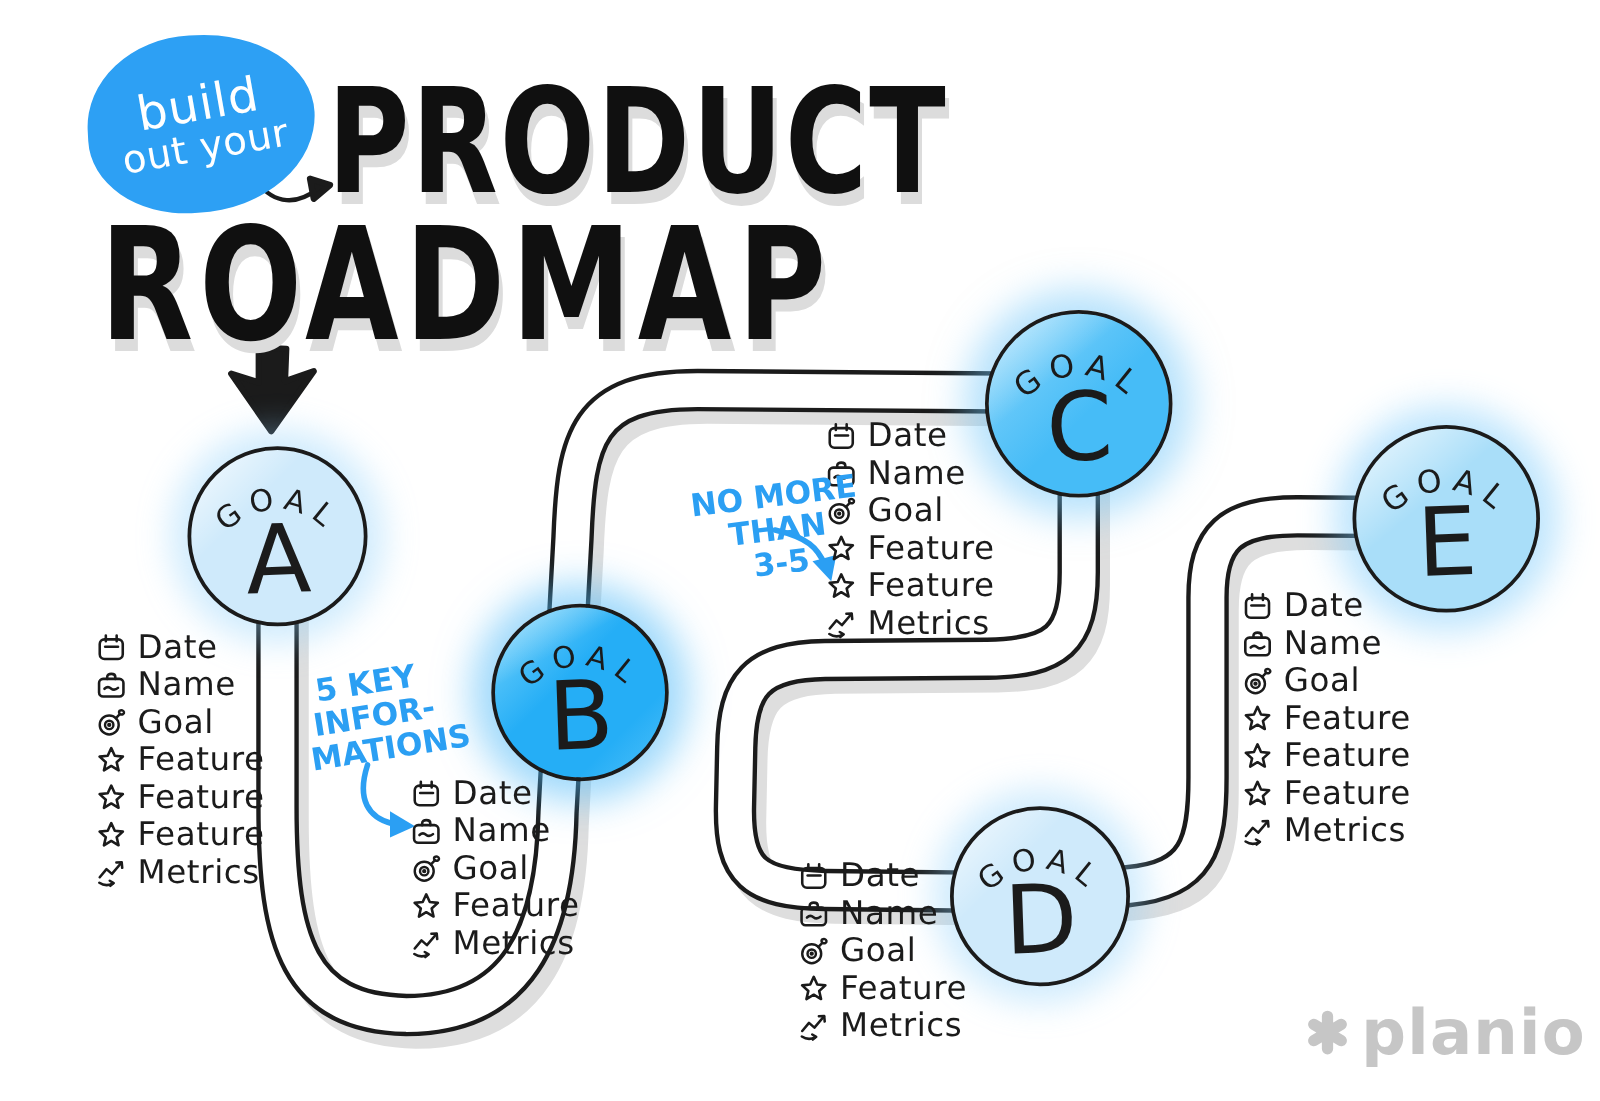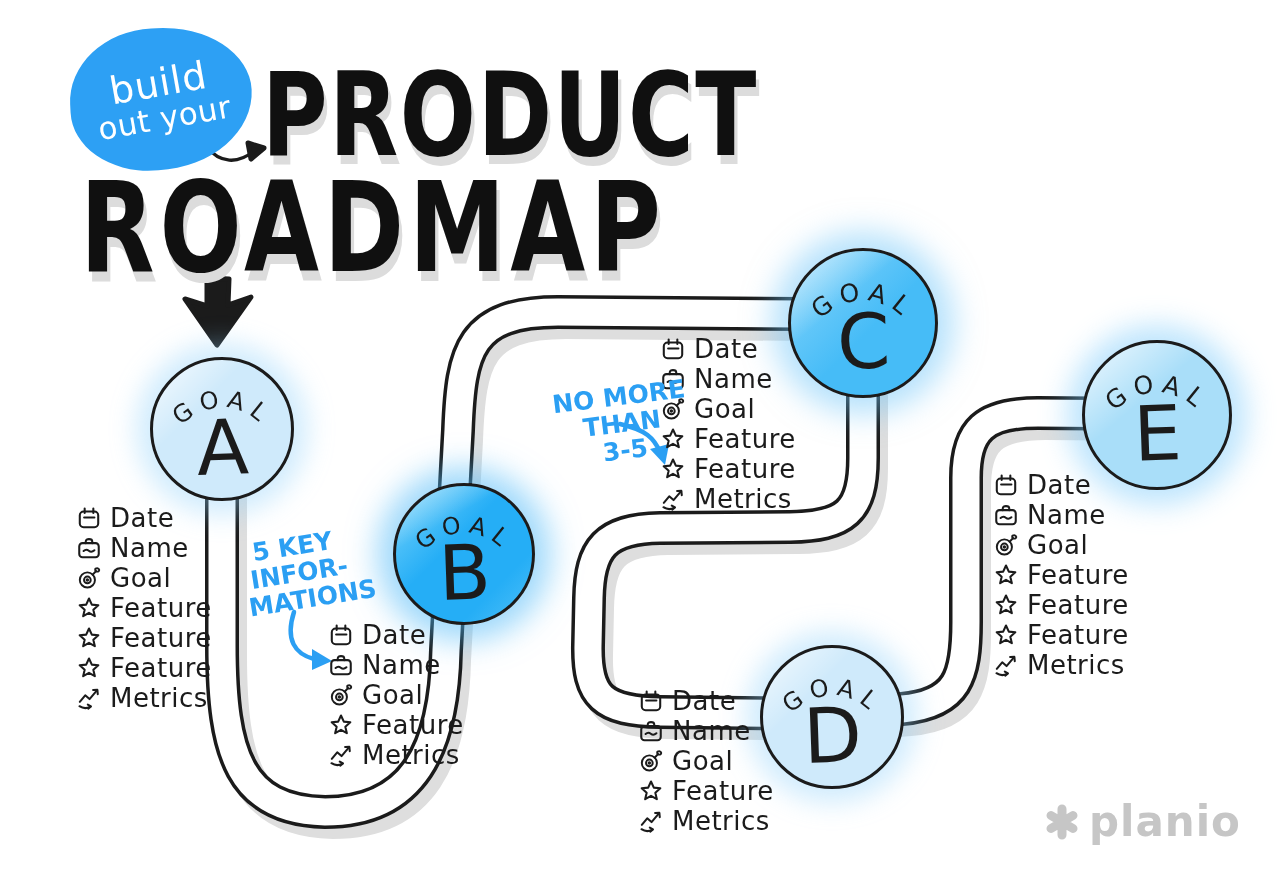--- a/index.html
+++ b/index.html
@@ -86,21 +86,21 @@
   
   .note{position:absolute;z-index:4;color:var(--accent_blue);font-weight:bold;
     font-size:25px;line-height:27px;white-space:nowrap;}
   #note-five{left:256px;top:530px;transform:rotate(-9deg);}
   #note-five .nl2{margin-left:-6px;}
   #note-five .nl3{margin-left:-12px;}
   #note-nomore{left:532px;top:383px;width:180px;text-align:center;transform:rotate(-7deg);}
   
   .logo{position:absolute;left:1042px;top:801px;z-index:2;display:flex;align-items:center;gap:7px;}
   .logo-star svg{width:40px;height:40px;display:block;}
-  .logo-text{font-size:42px;font-weight:bold;color:var(--logo_gray);letter-spacing:1px;line-height:1;}
+  .logo-text{font-size:50px;font-weight:bold;color:var(--logo_gray);letter-spacing:1px;line-height:1;}
 </style>
 </head>
 <body>
 
 <div id="canvas">
 
   <svg id="scene" width="1280" height="881" viewBox="0 0 1280 881">
     <g>
       <path class="road-shadow" transform="translate(8,10)" d="M222 412 V645 C222 755 240 810 325 812 C414 812 444 748 446 650 L458 430 C461 350 470 312 558 312 L800 314 L863 322 V458 C863 512 845 526 790 527 L660 528 C605 529 590 548 589 598 L588 645 C587 697 603 711 660 712 L840 714 L902 709 C958 704 966 676 966 622 V478 C966 430 984 413 1038 413 L1152 414"></path>
       <path class="road-edge" d="M222 412 V645 C222 755 240 810 325 812 C414 812 444 748 446 650 L458 430 C461 350 470 312 558 312 L800 314 L863 322 V458 C863 512 845 526 790 527 L660 528 C605 529 590 548 589 598 L588 645 C587 697 603 711 660 712 L840 714 L902 709 C958 704 966 676 966 622 V478 C966 430 984 413 1038 413 L1152 414"></path>

